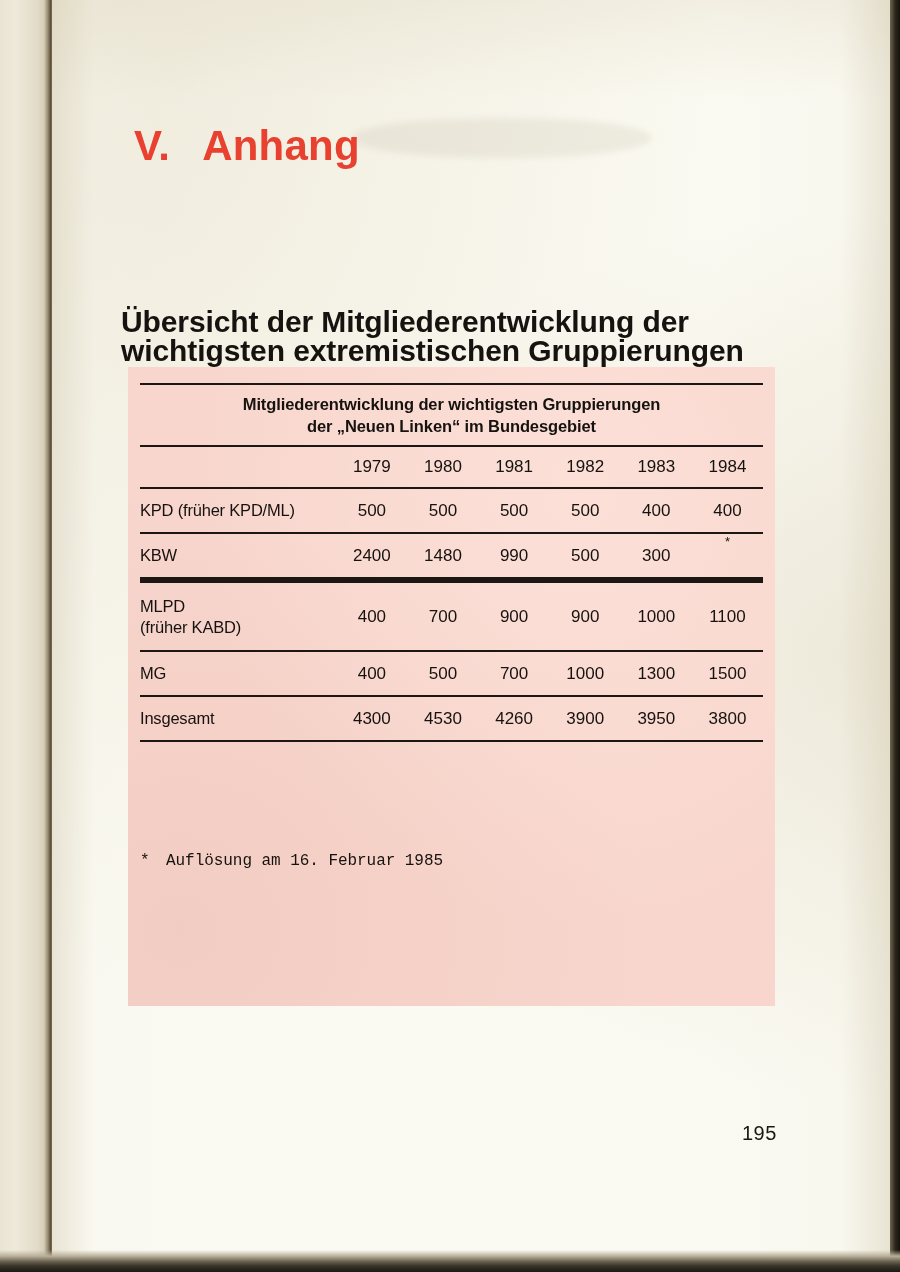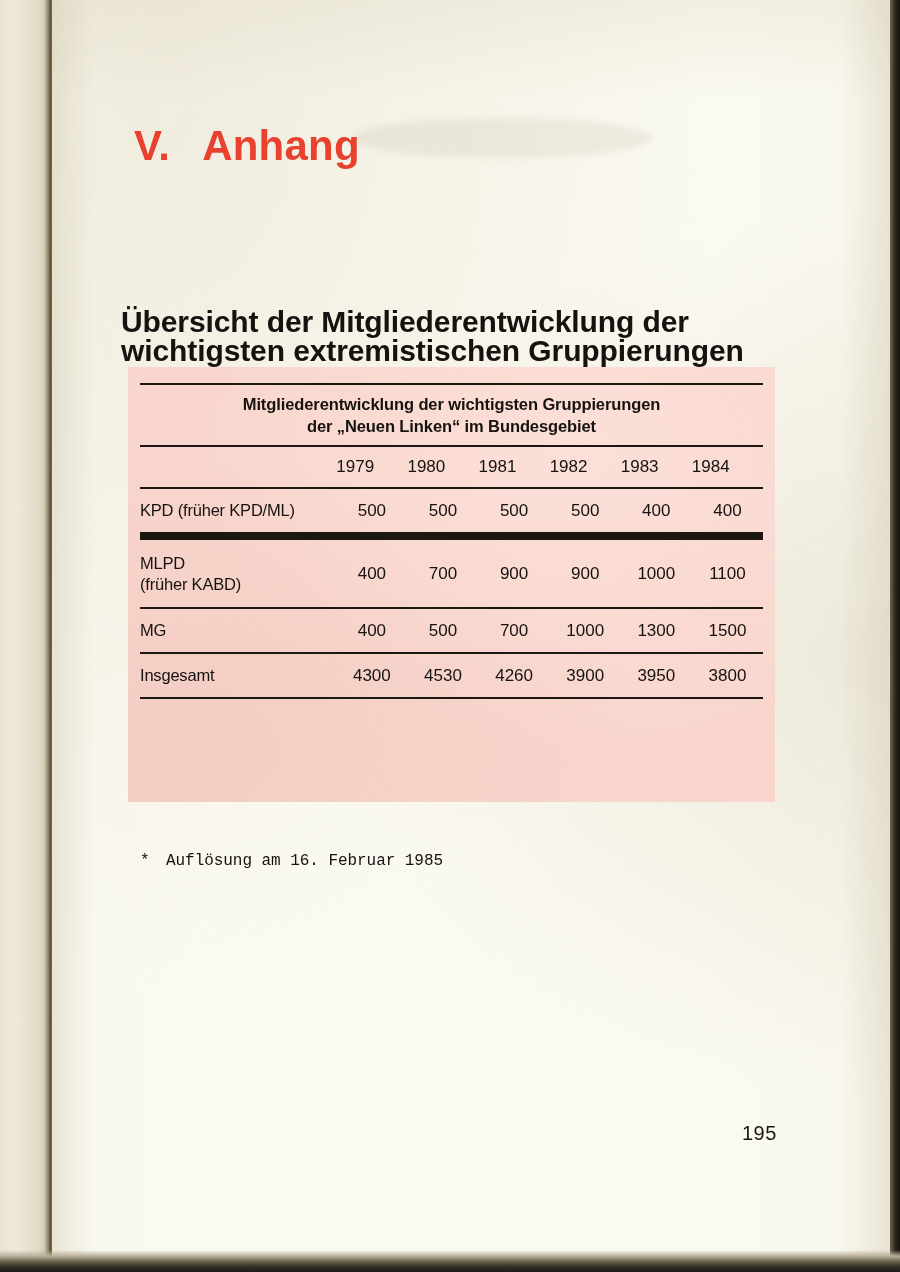--- a/index.html
+++ b/index.html
@@ -98,21 +98,21 @@
     font-size: 30px;
     font-weight: bold;
     line-height: 29px;
     letter-spacing: -0.1px;
   }
 
   
   #table-panel {
     position: absolute;
     left: 76px; top: 367px;
-    width: 647px; height: 435px;
+    width: 647px; height: 639px;
     background: #f8d6cd;
     background-image:
       radial-gradient(ellipse at 70% 20%, rgba(255,232,224,0.55) 0%, rgba(255,232,224,0) 60%),
       radial-gradient(ellipse at 8% 88%, rgba(233,190,178,0.40) 0%, rgba(233,190,178,0) 55%);
   }
 
   table#members-table {
     position: absolute;
     left: 12px; top: 16px;
     width: 623px;
@@ -136,21 +136,21 @@
     font-weight: bold;
     color: #16120f;
     line-height: 22px;
     letter-spacing: -0.1px;
   }
 
   .hdr-label { width: 196px; }
   .hdr-year {
     width: 71px;
     height: 40px;
-    text-align: left;
+    text-align: center;
     vertical-align: middle;
     font-size: 17px;
     font-weight: normal;
     color: #16120f;
     border-left: 2px solid #1c1712;
   }
 
   td.rowlabel {
     width: 196px;
     padding-left: 10px;
@@ -270,20 +270,29 @@
               <td class="val">500</td>
               <td class="val">400</td>
               <td class="val">400</td>
             </tr>
             <tr class="rule-row">
               <td colspan="7">
                   <div class="rule"></div>
                 </td>
             </tr>
 
+            <tr class="r2">
+              <td class="rowlabel">KBW</td>
+              <td class="val">2400</td>
+              <td class="val">1480</td>
+              <td class="val">990</td>
+              <td class="val">500</td>
+              <td class="val">300</td>
+              <td class="val asterisk">*</td>
+            </tr>
             <tr class="rule-row">
               <td colspan="7">
                   <div class="rule"></div>
                 </td>
             </tr>
 
             <tr class="rule-row">
               <td colspan="7">
                   <div class="rule"></div>
                 </td>

